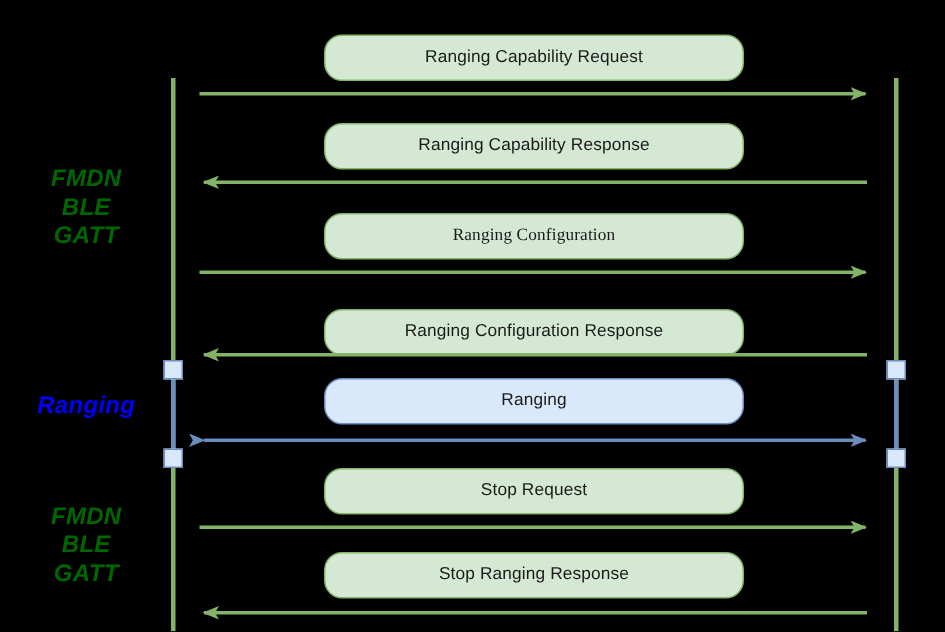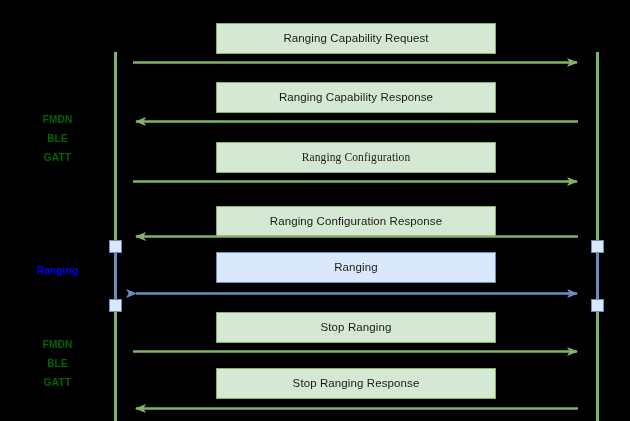--- a/index.html
+++ b/index.html
@@ -44,20 +44,21 @@
     left: 216px;
     width: 280px;
     height: 31px;
     box-sizing: border-box;
     display: flex;
     align-items: center;
     justify-content: center;
     font-size: 11.5px;
     line-height: 1.1;
     letter-spacing: 0.1px;
+    border-radius: 12px;
   }
   .msg-box.green {
     background: #d5e8d4;
     border: 1px solid #82b366;
     color: #1a1a1a;
   }
   .msg-box.blue {
     background: #dae8fc;
     border: 1px solid #6c8ebf;
     color: #1a1a1a;
@@ -70,25 +71,26 @@
     top: 0;
     width: 630px;
     height: 421px;
     pointer-events: none;
   }
 
   
   .phase-label {
     position: absolute;
     text-align: center;
-    font-size: 10px;
+    font-size: 16px;
     font-weight: bold;
     line-height: 19px;
     letter-spacing: 0.2px;
     white-space: pre-line;
+    font-style: italic;
   }
   .phase-label.green { color: #006600; }
   .phase-label.blue  { color: #0000ff; }
 </style>
 </head>
 <body>
 
 <div id="stage">
 
   <div class="lifeline" style="left:114px; top:52px; height:369px;"></div>
@@ -108,21 +110,21 @@
 
   <div class="msg-box green" style="top:206px;">
     <span>Ranging Configuration Response</span>
   </div>
 
   <div class="msg-box blue" style="top:252px;">
     <span>Ranging</span>
   </div>
 
   <div class="msg-box green" style="top:312px;">
-    <span>Stop Ranging</span>
+    <span>Stop Request</span>
   </div>
 
   <div class="msg-box green" style="top:368px;">
     <span>Stop Ranging Response</span>
   </div>
 
   <svg class="arrow-svg" viewBox="0 0 630 421">
     <defs>
       <marker id="grn-right" markerWidth="11" markerHeight="9" refX="10" refY="4.5" orient="auto" markerUnits="userSpaceOnUse">
         <path d="M0,0 L11,4.5 L0,9 L2.6,4.5 Z" fill="#82b366"></path>

